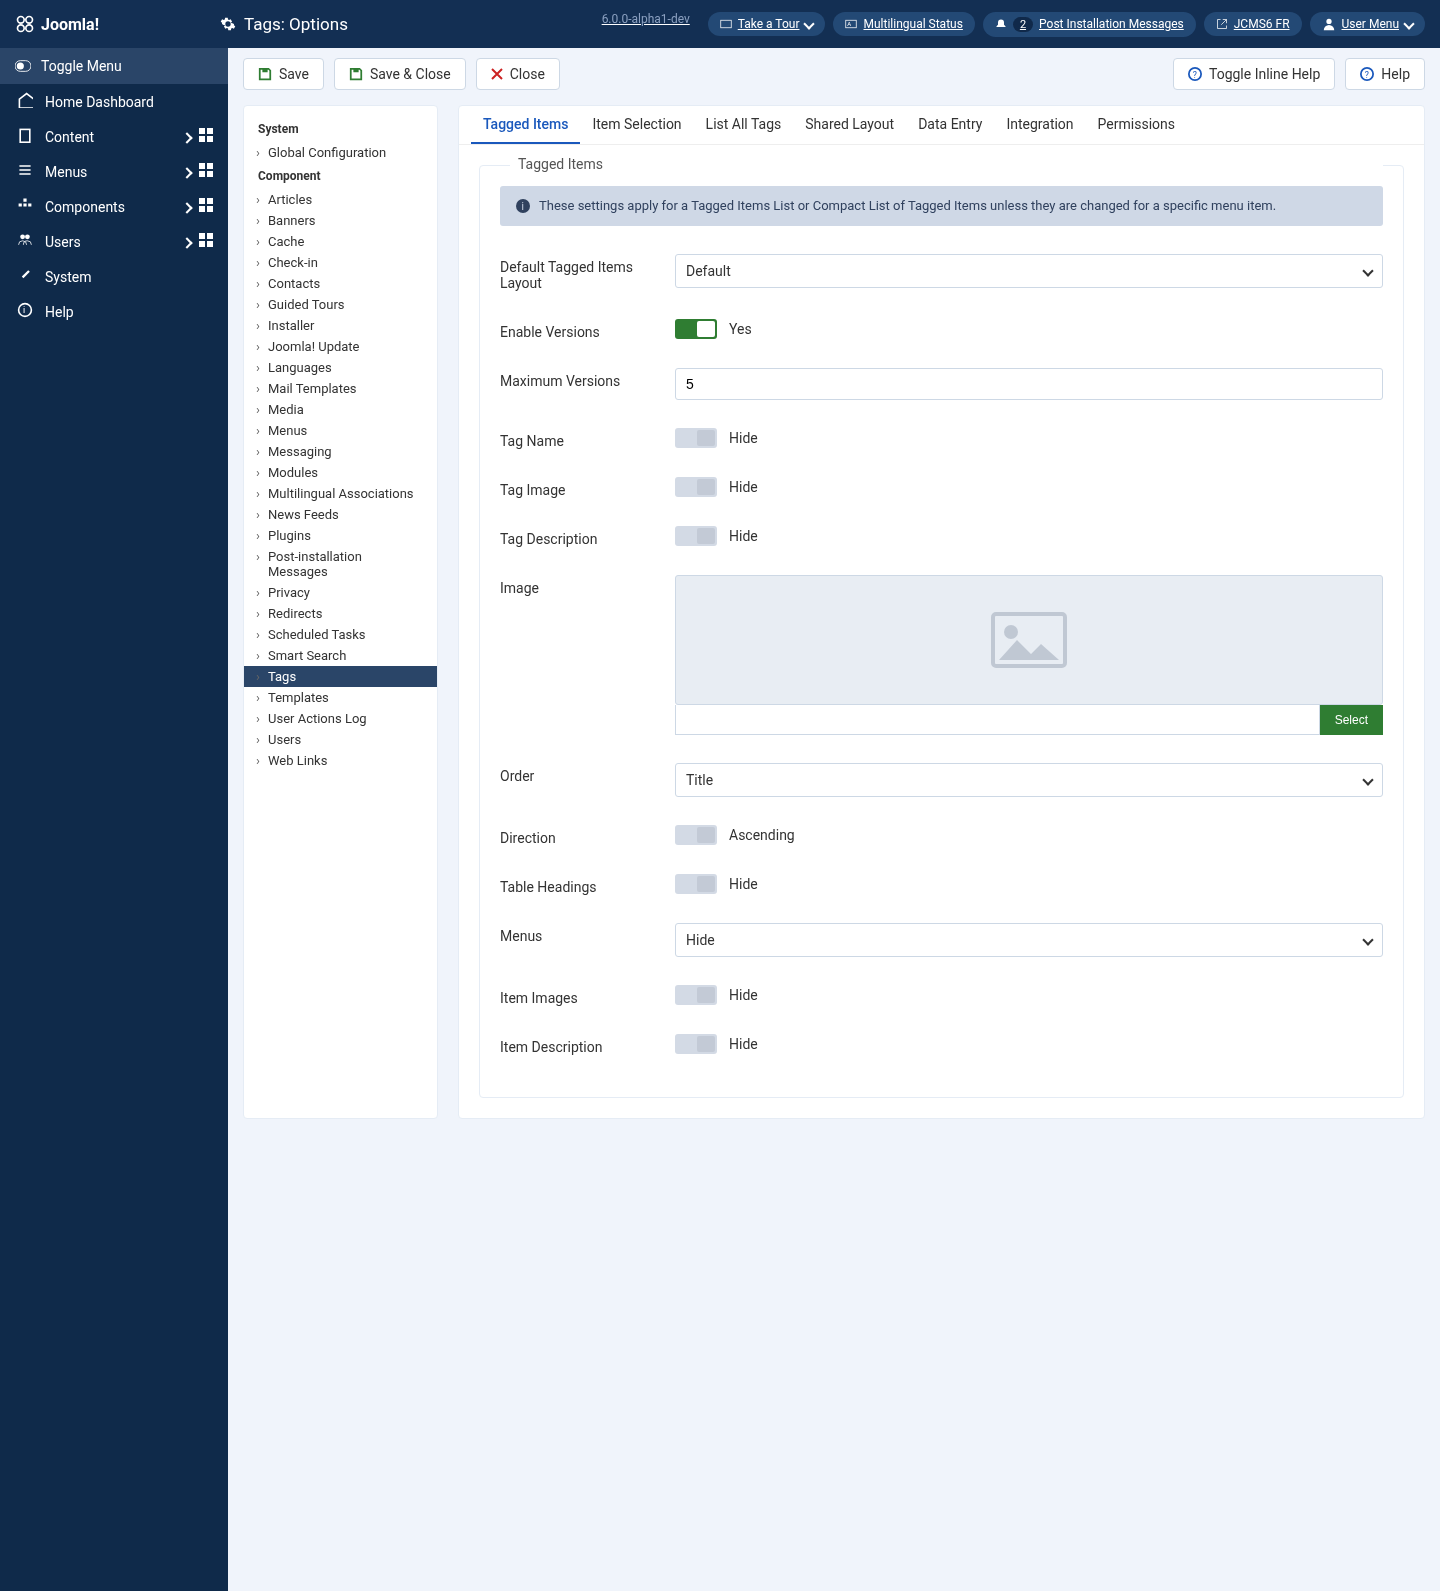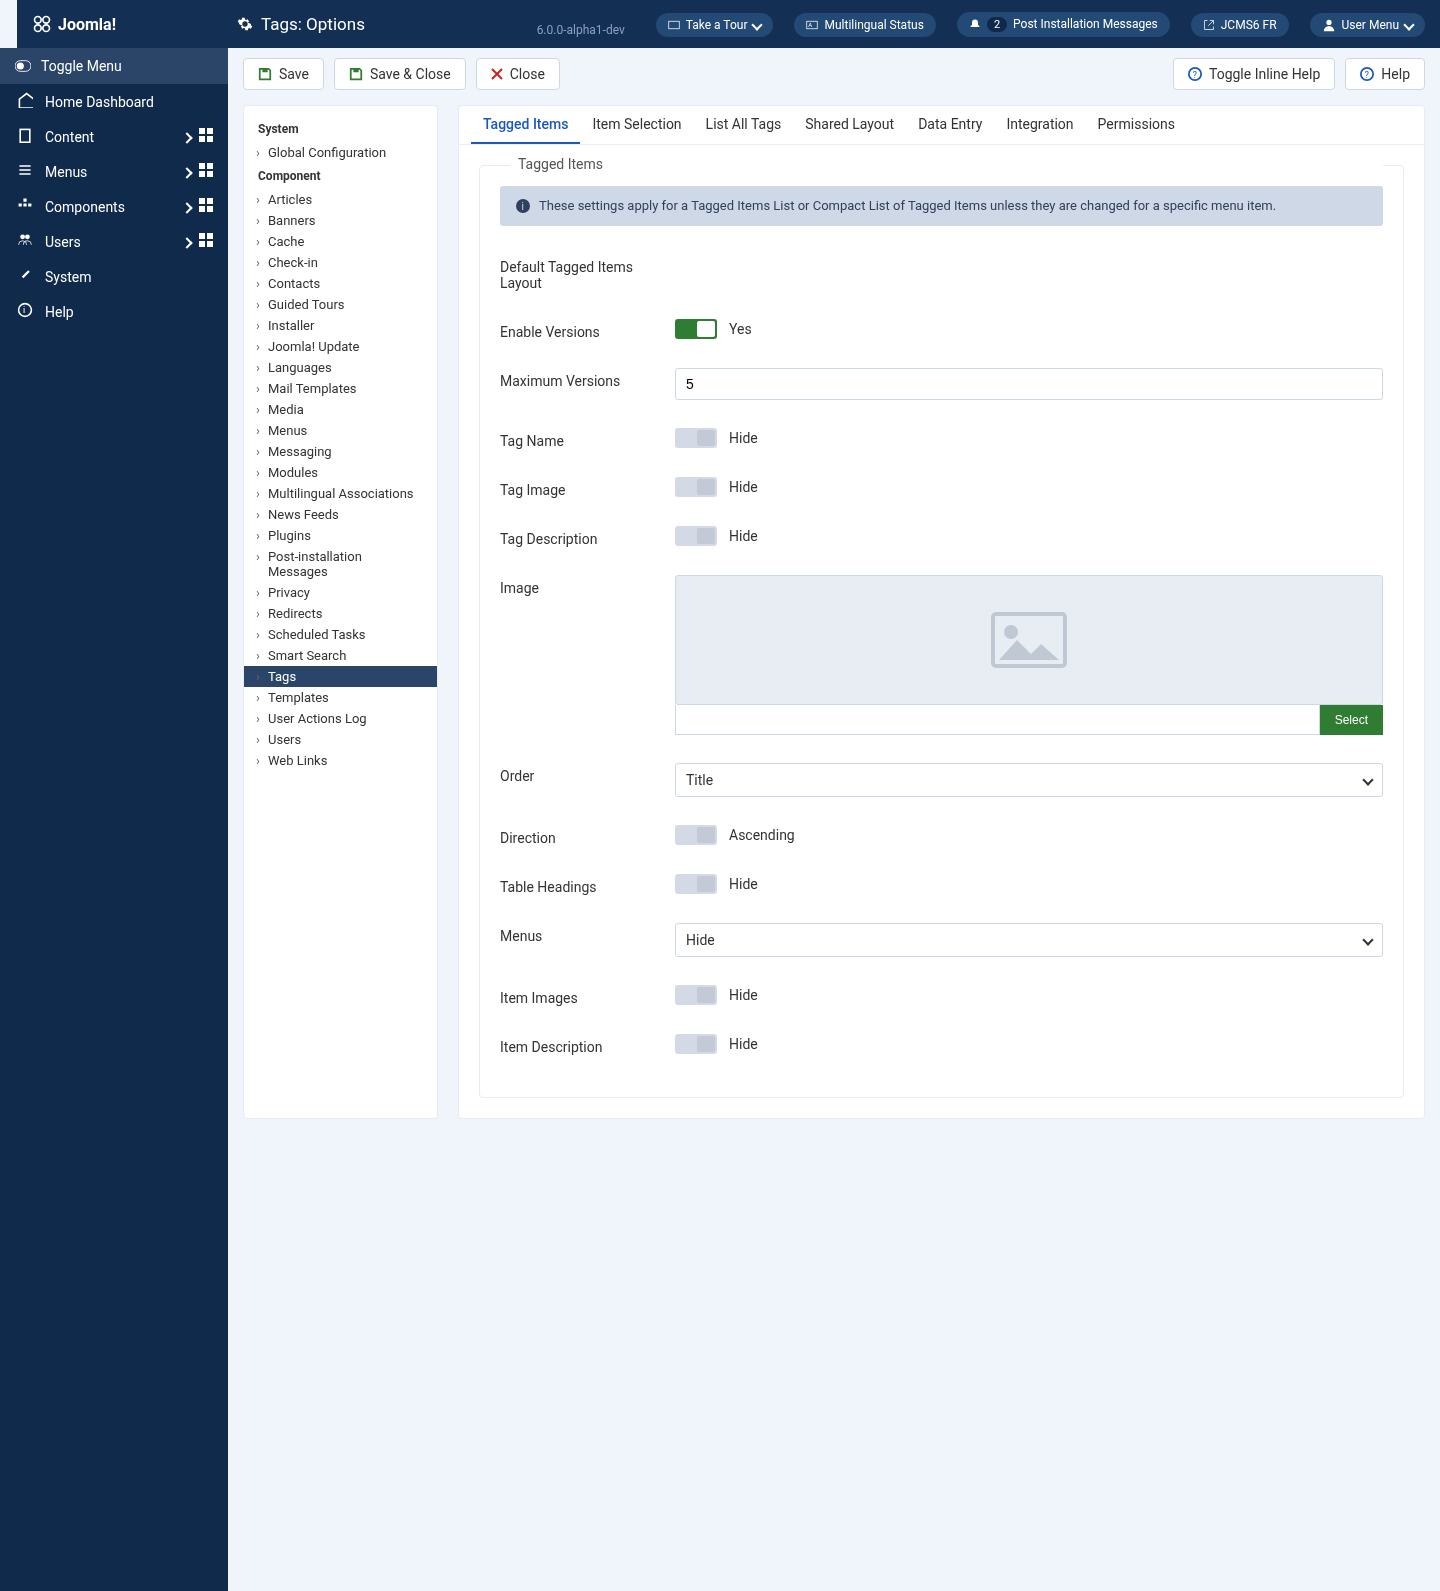--- a/index.html
+++ b/index.html
@@ -1,22 +1,22 @@
 <!DOCTYPE html>
 <html><head>
 <meta charset="utf-8">
 <style>
 * { box-sizing: border-box; margin: 0; padding: 0; }
 body { font-family: -apple-system, BlinkMacSystemFont, "Segoe UI", Roboto, sans-serif; font-size: 14px; background: #f0f4fb; color: #333; }
-.topbar { background: #132f53; color: #fff; height: 48px; display: flex; align-items: center; padding: 0 15px; margin-left: 17px; }
+.topbar { background: #132f53; color: #fff; height: 48px; display: flex; align-items: center; padding: 0 15px; }
 .topbar .logo { display:flex; align-items:center; font-weight:bold; font-size:16px; width:195px;}
 .topbar .logo svg { margin-right:6px;}
 .topbar .page-title { display:flex; align-items:center; font-size:17px; margin-left:10px; }
 .topbar .page-title svg { margin-right:8px;}
-.topbar .right { margin-left:auto; display:flex; align-items:flex-end; gap:21px;}
+.topbar .right { margin-left:auto; display:flex; align-items:flex-start; gap:8px;text-decoration:underline;}
 .topbar .version { color:#8ba0c0; font-size:12px; margin-right:10px;}
 .topbar .pill { background:#234975; border-radius:20px; padding:5px 12px; font-size:12px; display:flex; align-items:center; gap:6px; cursor:pointer;}
 .topbar .pill .badge { background:#10294a; border-radius:12px; padding:1px 7px; font-size:11px;}
 .layout { display:flex; }
 .sidebar { width:228px; background:#0f2a4a; color:#fff; min-height:calc(100vh - 48px);}
 .sidebar .toggle-menu { background:#2a4568; padding:10px 15px; display:flex; align-items:center; gap:10px; cursor:pointer;}
 .sidebar ul { list-style:none;}
 .sidebar li { display:flex; align-items:center; padding:8px 15px; font-size:14px; cursor:pointer; }
 .sidebar li .icon { width:20px; margin-right:10px; text-align:center;}
 .sidebar li .arrow { margin-left:auto;}
@@ -296,20 +296,26 @@
           <div class="info-box">
             <svg width="16" height="16" viewBox="0 0 16 16" fill="#30415e">
                 <circle cx="8" cy="8" r="7"></circle>
                 <text x="6.5" y="12" font-size="10" fill="#cfd8e6">i</text>
               </svg>
             <span>These settings apply for a Tagged Items List or Compact List of Tagged Items unless they are changed for a specific menu item.</span>
           </div>
 
           <div class="form-row">
             <div class="label">Default Tagged Items Layout</div>
+            <div class="control">
+                <div class="select">
+                  <span>Default</span>
+                  <span class="chev"></span>
+                </div>
+              </div>
           </div>
 
           <div class="form-row">
             <div class="label">Enable Versions</div>
             <div class="control">
                 <div class="switch-wrap">
                   <div class="switch on">
                     <div class="knob"></div>
                   </div>
                   <span class="switch-label">Yes</span>

